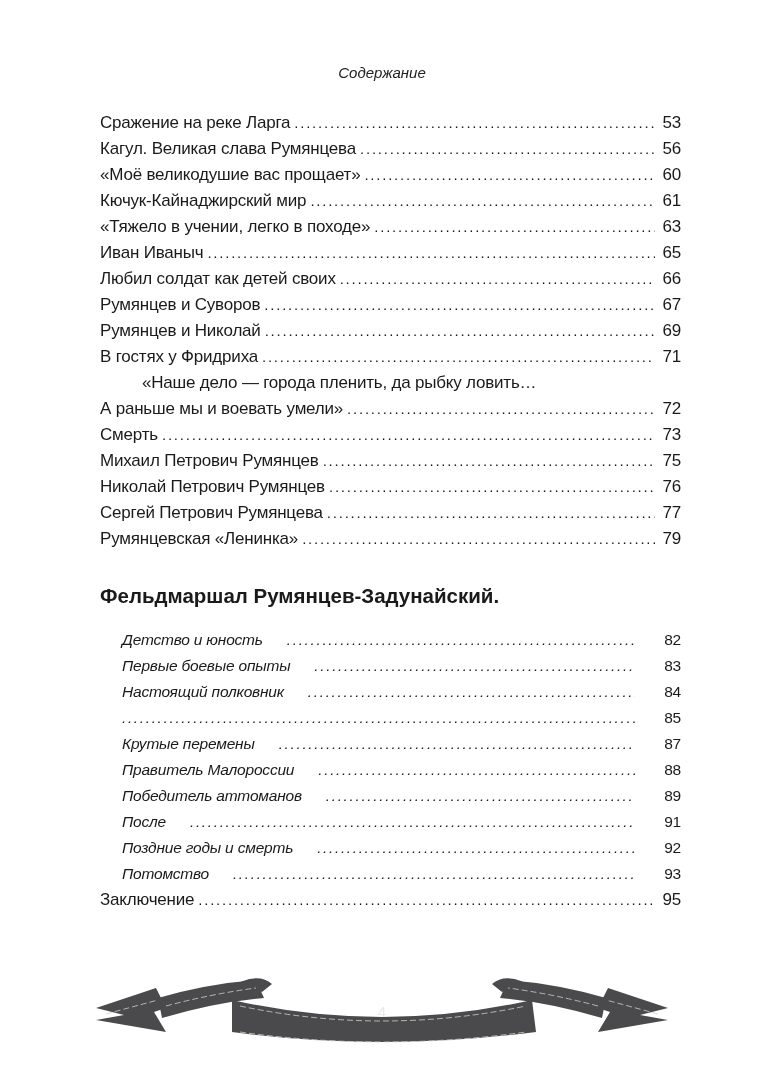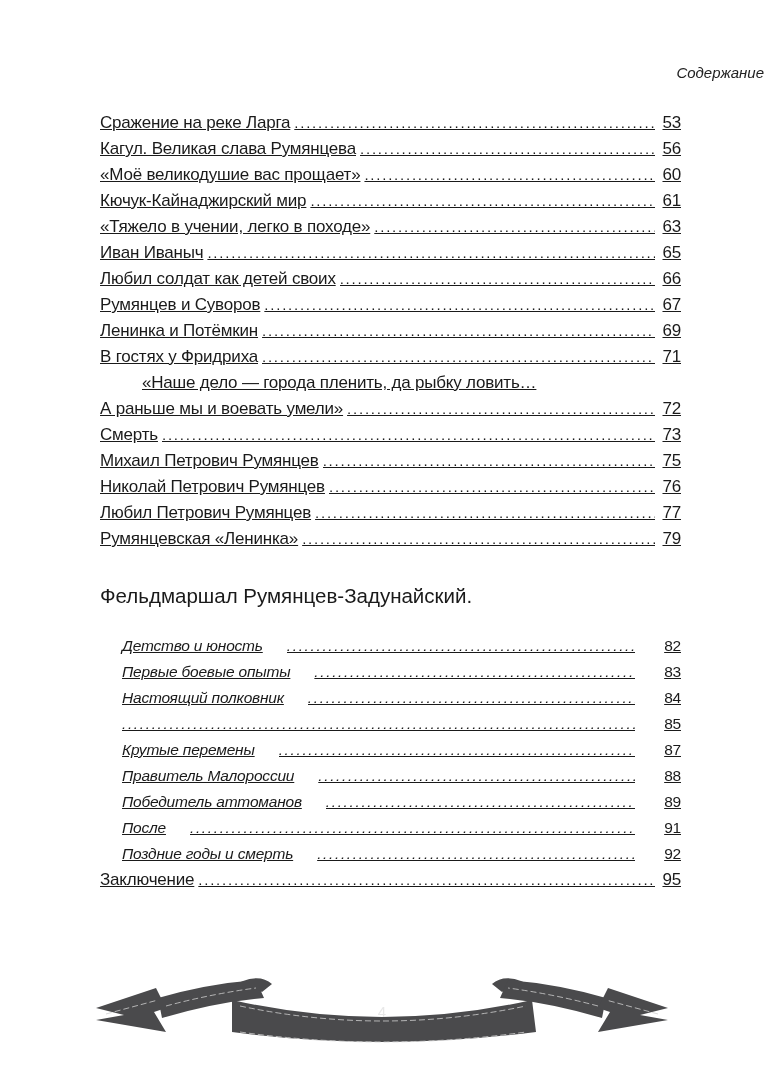--- a/index.html
+++ b/index.html
@@ -1,31 +1,31 @@
 <!DOCTYPE html>
 <html><head>
 <meta charset="utf-8">
 <style>
   html, body { margin: 0; padding: 0; background: #ffffff; }
   body { width: 764px; height: 1080px; position: relative; overflow: hidden;
          font-family: "Liberation Sans", "DejaVu Sans", sans-serif; color: #1a1a1a; }
-  .running-head { position: absolute; top: 64px; left: 0; width: 764px; text-align: right;
+  .running-head { position: absolute; top: 64px; left: 0; width: 764px; text-align: center;
                   font-style: italic; font-size: 15px; color: #222; }
   .toc { position: absolute; left: 100px; top: 110px; width: 581px; }
   .row { display: flex; align-items: flex-start; height: 26px; font-size: 17px; line-height: 26px;
-         letter-spacing: -0.2px; text-decoration: underline; }
+         letter-spacing: -0.2px; }
   .row .title { white-space: nowrap; padding-right: 4px; }
   .row .leader { flex: 1; overflow: hidden; white-space: nowrap; height: 26px; }
   .row .leader::before { content: ". . . . . . . . . . . . . . . . . . . . . . . . . . . . . . . . . . . . . . . . . . . . . . . . . . . . . . . . . . . . . . . . . . . . . . . . . . . . . . . . . . . . . . . . . . . . . . . . . . . . . . . . . . . . . . . . ";
                          letter-spacing: -1.2px; font-size: 15px; }
   .row .page { white-space: nowrap; padding-left: 4px; text-align: right; min-width: 22px; }
   .row.noleader .title { padding-right: 0; margin-left: 42px; }
   .row.sub { padding-left: 22px; font-style: italic; font-size: 15.5px; gap: 20px; }
   .gap { height: 28px; }
-  .section-title { font-weight: normal; font-size: 20.5px; line-height: 31px; margin-bottom: 22px; }
+  .section-title { font-weight: bold; font-size: 20.5px; line-height: 31px; margin-bottom: 16px; }
   .ribbon { position: absolute; left: 96px; top: 960px; width: 572px; height: 90px; }
   .folio { position: absolute; top: 1003px; left: 0; width: 764px; text-align: center;
            color: #e8e8e8; font-size: 15px; }
 </style>
 </head>
 <body>
 
 <div class="running-head">Содержание</div>
 
 <div class="toc">
@@ -63,21 +63,21 @@
       <span class="title">Любил солдат как детей своих</span>
       <span class="leader"></span>
       <span class="page">66</span>
     </div>
   <div class="row">
       <span class="title">Румянцев и Суворов</span>
       <span class="leader"></span>
       <span class="page">67</span>
     </div>
   <div class="row">
-      <span class="title">Ленинка и Потёмкин</span>
+      <span class="title">Румянцев и Николай</span>
       <span class="leader"></span>
       <span class="page">69</span>
     </div>
   <div class="row">
       <span class="title">В гостях у Фридриха</span>
       <span class="leader"></span>
       <span class="page">71</span>
     </div>
   <div class="row noleader">
       <span class="title">«Наше дело — города пленить, да рыбку ловить…</span>
@@ -96,21 +96,21 @@
       <span class="title">Михаил Петрович Румянцев</span>
       <span class="leader"></span>
       <span class="page">75</span>
     </div>
   <div class="row">
       <span class="title">Николай Петрович Румянцев</span>
       <span class="leader"></span>
       <span class="page">76</span>
     </div>
   <div class="row">
-      <span class="title">Любил Петрович Румянцев</span>
+      <span class="title">Сергей Петрович Румянцева</span>
       <span class="leader"></span>
       <span class="page">77</span>
     </div>
   <div class="row">
       <span class="title">Румянцевская «Ленинка»</span>
       <span class="leader"></span>
       <span class="page">79</span>
     </div>
 
   <div class="gap"></div>
@@ -155,20 +155,25 @@
     </div>
   <div class="row sub">
       <span class="title">После</span>
       <span class="leader"></span>
       <span class="page" style="font-style:normal">91</span>
     </div>
   <div class="row sub">
       <span class="title">Поздние годы и смерть</span>
       <span class="leader"></span>
       <span class="page" style="font-style:normal">92</span>
+    </div>
+  <div class="row sub">
+      <span class="title">Потомство</span>
+      <span class="leader"></span>
+      <span class="page" style="font-style:normal">93</span>
     </div>
   <div class="row">
       <span class="title">Заключение</span>
       <span class="leader"></span>
       <span class="page">95</span>
     </div>
 </div>
 
 <svg class="ribbon" viewBox="0 0 572 90" xmlns="http://www.w3.org/2000/svg">
   <g fill="#4a4a4c" stroke="none">

